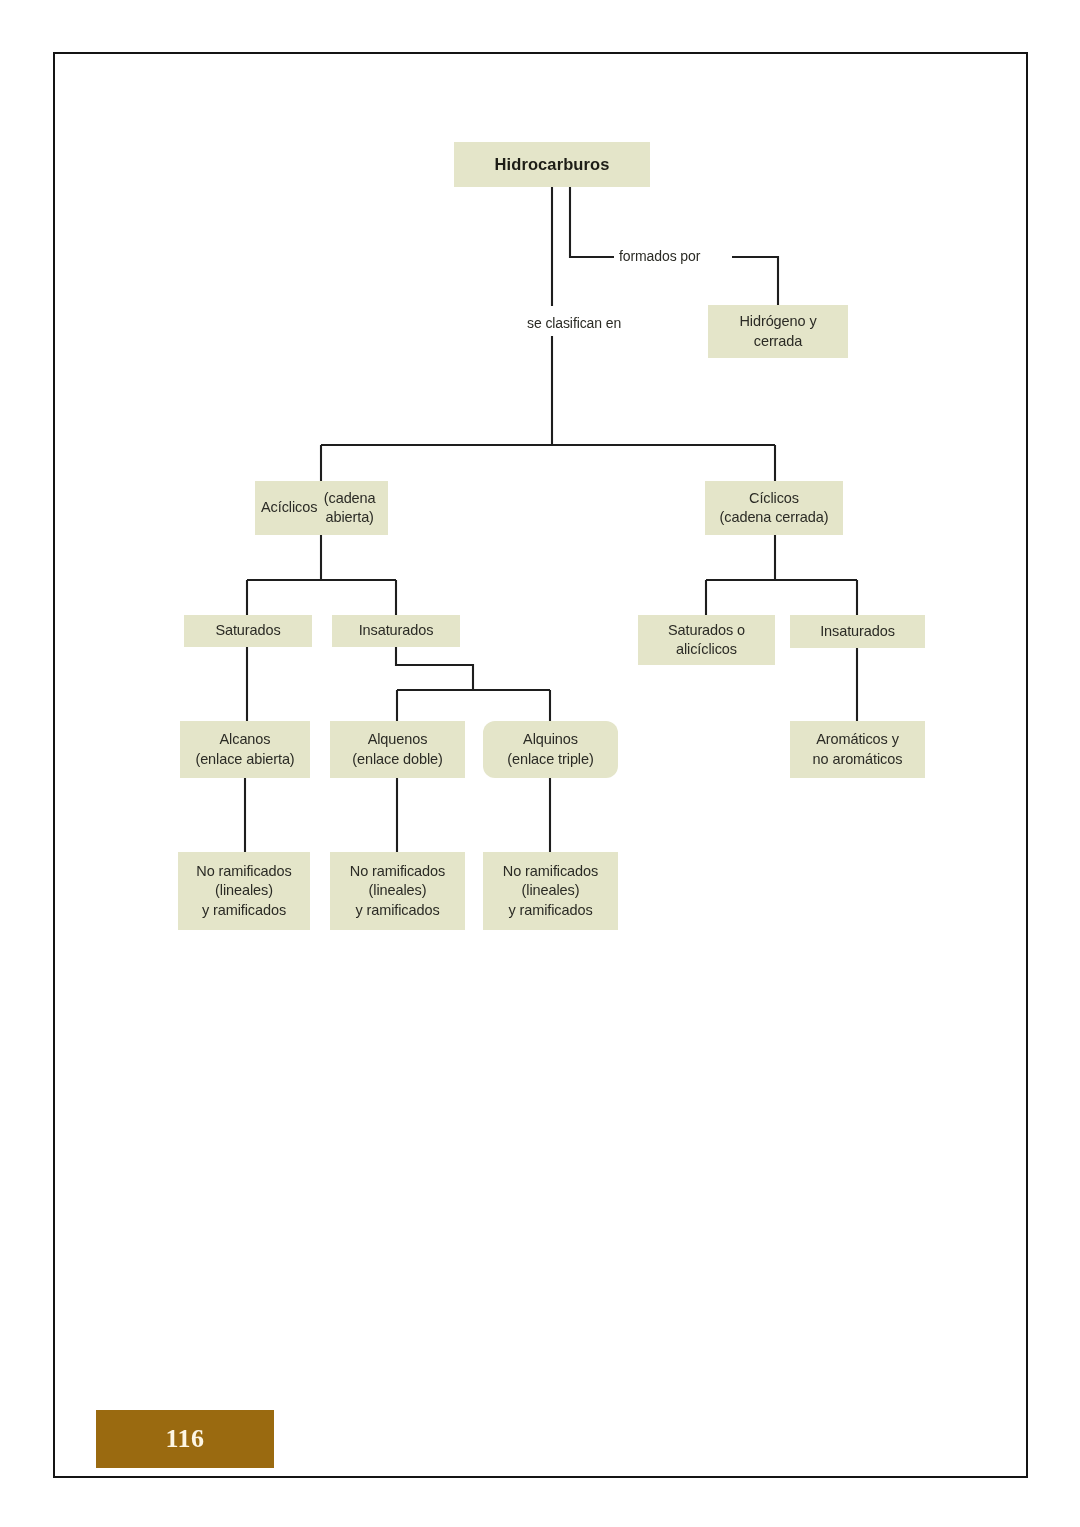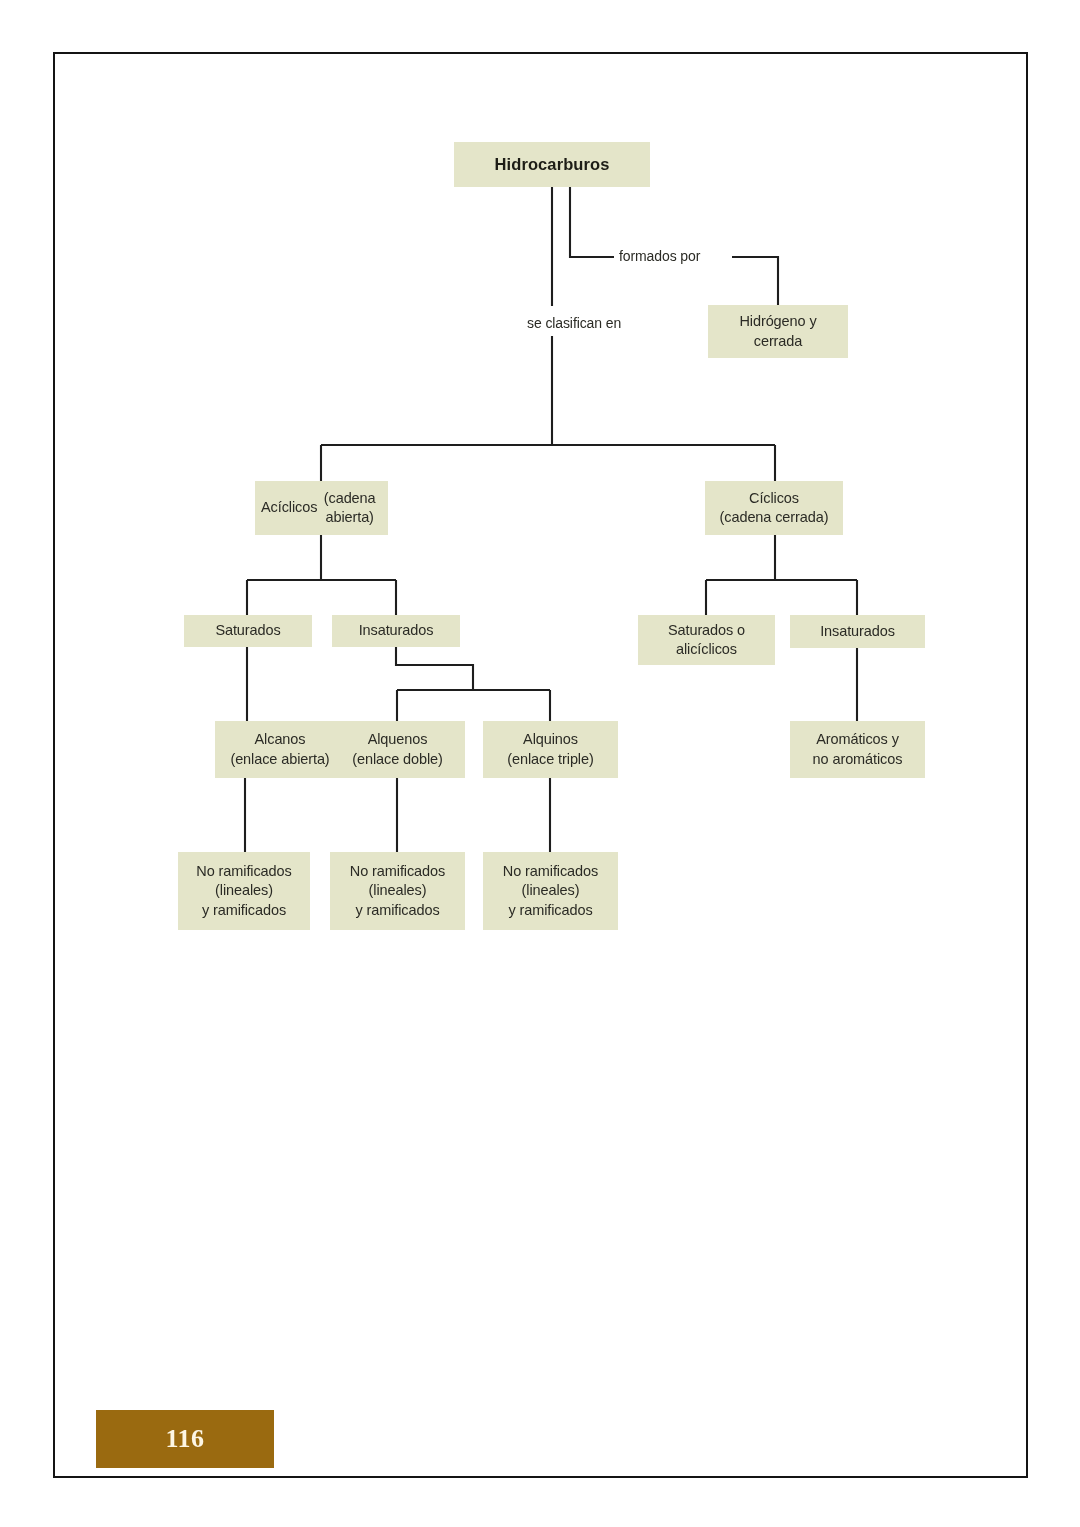--- a/index.html
+++ b/index.html
@@ -184,31 +184,31 @@
 
     <div class="node" style="left:638px; top:615px; width:137px; height:50px; flex-direction:column;">
       <span>Saturados o</span>
       <span>alicíclicos</span>
     </div>
 
     <div class="node" style="left:790px; top:615px; width:135px; height:33px;">
       <span>Insaturados</span>
     </div>
 
-    <div class="node" style="left:180px; top:721px; width:130px; height:57px; flex-direction:column;margin-left:35px;">
+    <div class="node" style="left:180px; top:721px; width:130px; height:57px; flex-direction:column;">
       <span>Alcanos</span>
       <span>(enlace abierta)</span>
     </div>
 
     <div class="node" style="left:330px; top:721px; width:135px; height:57px; flex-direction:column;">
       <span>Alquenos</span>
       <span>(enlace doble)</span>
     </div>
 
-    <div class="node" style="left:483px; top:721px; width:135px; height:57px; flex-direction:column;">
+    <div class="node" style="left:483px; top:721px; width:135px; height:57px; flex-direction:column;border-radius:12px;">
       <span>Alquinos</span>
       <span>(enlace triple)</span>
     </div>
 
     <div class="node" style="left:790px; top:721px; width:135px; height:57px; flex-direction:column;">
       <span>Aromáticos y</span>
       <span>no aromáticos</span>
     </div>
 
     <div class="node" style="left:178px; top:852px; width:132px; height:78px; flex-direction:column;">

